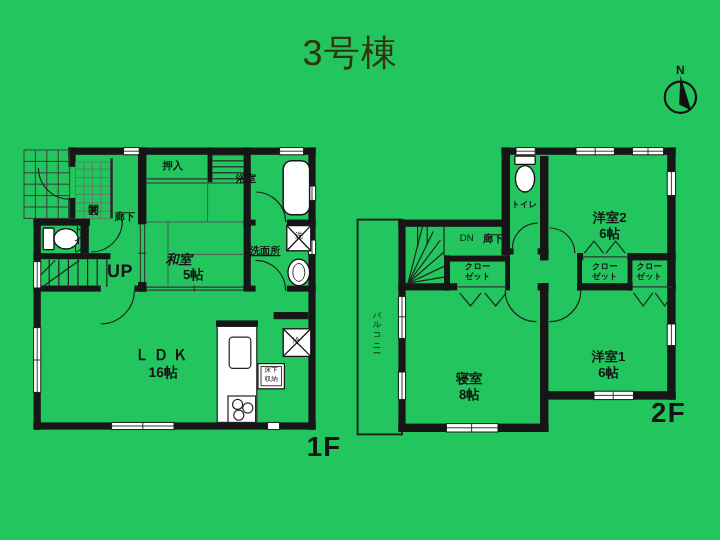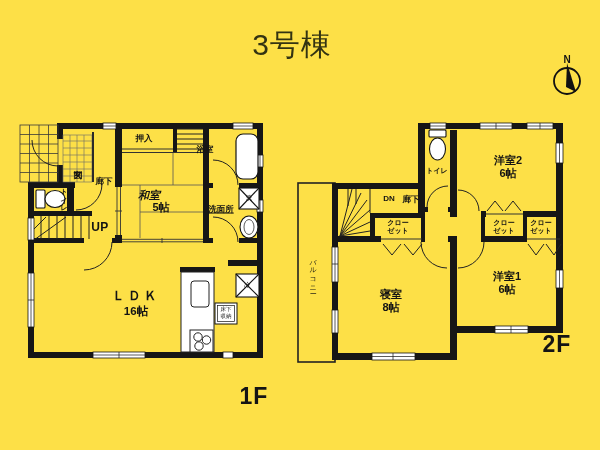--- a/index.html
+++ b/index.html
@@ -1,36 +1,36 @@
 <!DOCTYPE html>
 <html><head>
 <meta charset="utf-8">
 <style>
   html,body{margin:0;padding:0;}
   #canvas{
-    position:relative;width:600px;height:450px;background:#fde047;overflow:hidden;
+    position:relative;width:600px;height:450px;background:#22c55e;overflow:hidden;
     font-family:"Liberation Sans",sans-serif;color:#141414;
   }
   #plan-svg{position:absolute;left:0;top:0;}
   .lbl{
     position:absolute;transform:translate(-50%,-50%);white-space:nowrap;
     color:#141414;font-weight:600;line-height:1.05;text-align:center;
   }
   .v{writing-mode:vertical-rl;text-orientation:upright;letter-spacing:1px;}
   #title{font-size:30px;font-weight:500;color:#333312;letter-spacing:1px;}
   .floor-tag{font-size:23px;font-weight:700;letter-spacing:1px;}
-  .room-main{font-size:11px;}
+  .room-main{font-size:11px;margin-top:22px;}
   .room-sub{font-size:8.5px;}
   .tiny{font-size:7px;font-weight:600;}
   .micro{font-size:5.5px;font-weight:400;letter-spacing:0;}
   .mark{font-size:6.5px;font-weight:400;}
   #lbl-ldk-name{font-size:13px;letter-spacing:3px;}
   #lbl-ldk-size{font-size:11.5px;}
-  #lbl-up{font-size:12px;font-weight:700;letter-spacing:.5px;}
-  #lbl-dn{font-size:8px;font-weight:700;}
+  #lbl-up{font-size:15px;font-weight:700;letter-spacing:.5px;}
+  #lbl-dn{font-size:8px;font-weight:400;}
   #lbl-compass-n{font-size:10px;font-weight:700;}
 </style>
 </head>
 <body>
 
 <div id="canvas">
 
 <svg id="plan-svg" width="600" height="450" viewBox="0 0 600 450">
 
   <g>
@@ -353,21 +353,21 @@
 <div class="lbl room-sub" style="left:205px;top:149px;">浴室</div>
 <div class="lbl room-sub" style="left:221px;top:209px;text-decoration:underline;">洗面所</div>
 <div class="lbl v tiny" style="left:64px;top:196px;">トイレ</div>
 <div id="lbl-up" class="lbl" style="left:100px;top:227px;">UP</div>
 <div id="lbl-ldk-name" class="lbl" style="left:136px;top:296px;">ＬＤＫ</div>
 <div id="lbl-ldk-size" class="lbl" style="left:136px;top:311px;">16帖</div>
 <div class="lbl micro" style="left:226px;top:310px;">床下</div>
 <div class="lbl micro" style="left:226px;top:317px;">収納</div>
 <div class="lbl mark" style="left:249px;top:198px;">洗</div>
 <div class="lbl mark" style="left:247px;top:285px;">冷</div>
-<div class="lbl floor-tag" style="left:254px;top:372px;margin-top:24px;">1F</div>
+<div class="lbl floor-tag" style="left:270px;top:372px;">1F</div>
 
 <div class="lbl tiny" style="left:437px;top:171px;">トイレ</div>
 <div class="lbl room-main" style="left:508px;top:161px;">洋室2</div>
 <div class="lbl room-main" style="left:508px;top:174px;">6帖</div>
 <div id="lbl-dn" class="lbl" style="left:389px;top:199px;">DN</div>
 <div class="lbl room-sub" style="left:411px;top:199px;">廊下</div>
 <div class="lbl tiny" style="left:398px;top:223px;">クロー</div>
 <div class="lbl tiny" style="left:398px;top:231px;">ゼット</div>
 <div class="lbl tiny" style="left:504px;top:223px;">クロー</div>
 <div class="lbl tiny" style="left:504px;top:231px;">ゼット</div>

